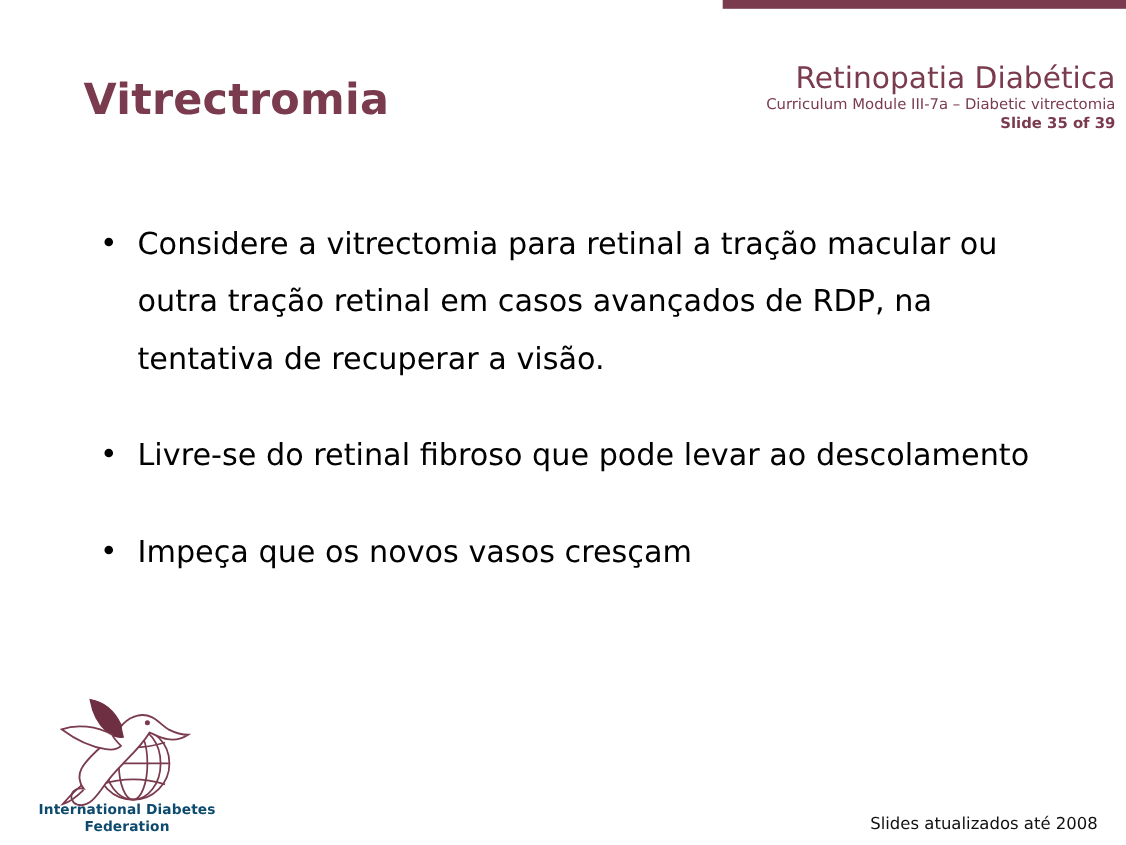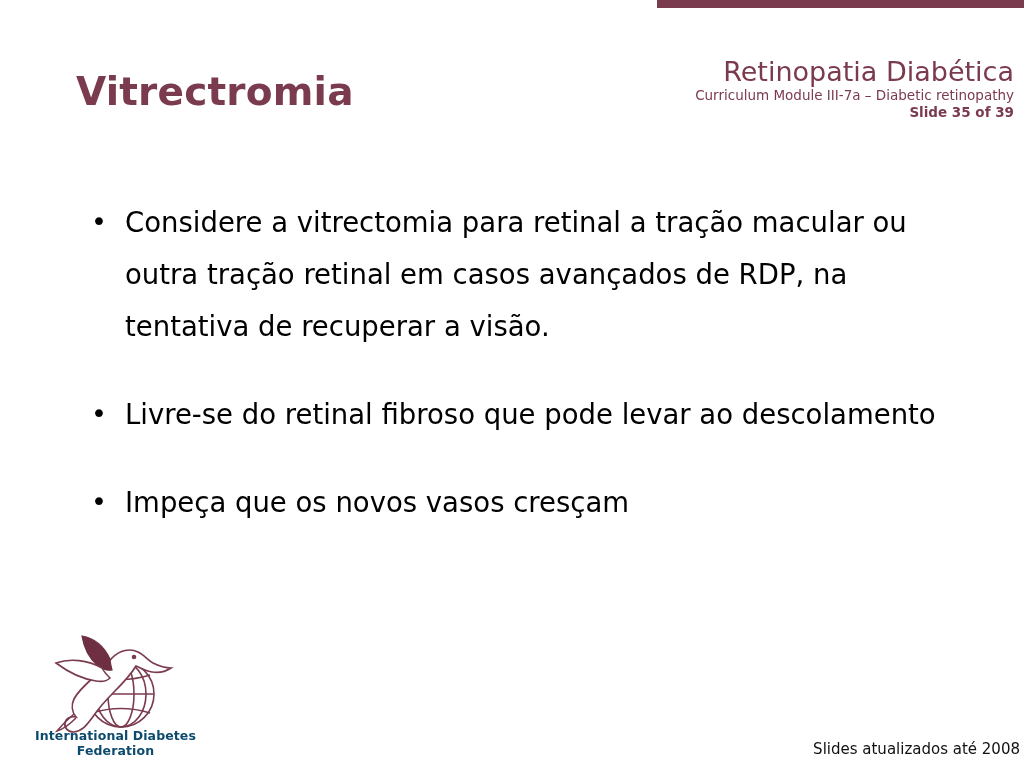--- a/index.html
+++ b/index.html
@@ -124,35 +124,35 @@
     text-align: center;
     font-size: 12.5px;
     font-weight: bold;
     color: #0c4a6e;
     letter-spacing: 0.1px;
   }
 
   
   #footer-note {
     position: absolute;
-    right: 4px;
+    right: 26px;
     bottom: 10px;
     font-size: 15px;
     color: #111111;
     white-space: nowrap;
   }
 </style>
 </head>
 <body>
 
 <div id="header-rule"></div>
 
 <div id="slide-header">
   <div id="header-title">Retinopatia Diabética</div>
-  <div id="header-subtitle">Curriculum Module III-7a – Diabetic retinopathy</div>
+  <div id="header-subtitle">Curriculum Module III-7a – Diabetic vitrectomia</div>
   <div id="header-slidenum">Slide 35 of 39</div>
 </div>
 
 <div id="slide-title">Vitrectromia</div>
 
 <div id="bullet-list">
 
   <div class="bullet-item">
     <span class="bullet-marker">•</span>
     <span class="bullet-text">Considere a vitrectomia para retinal a tração macular ou outra tração retinal em casos avançados de RDP, na tentativa de recuperar a visão.</span>

